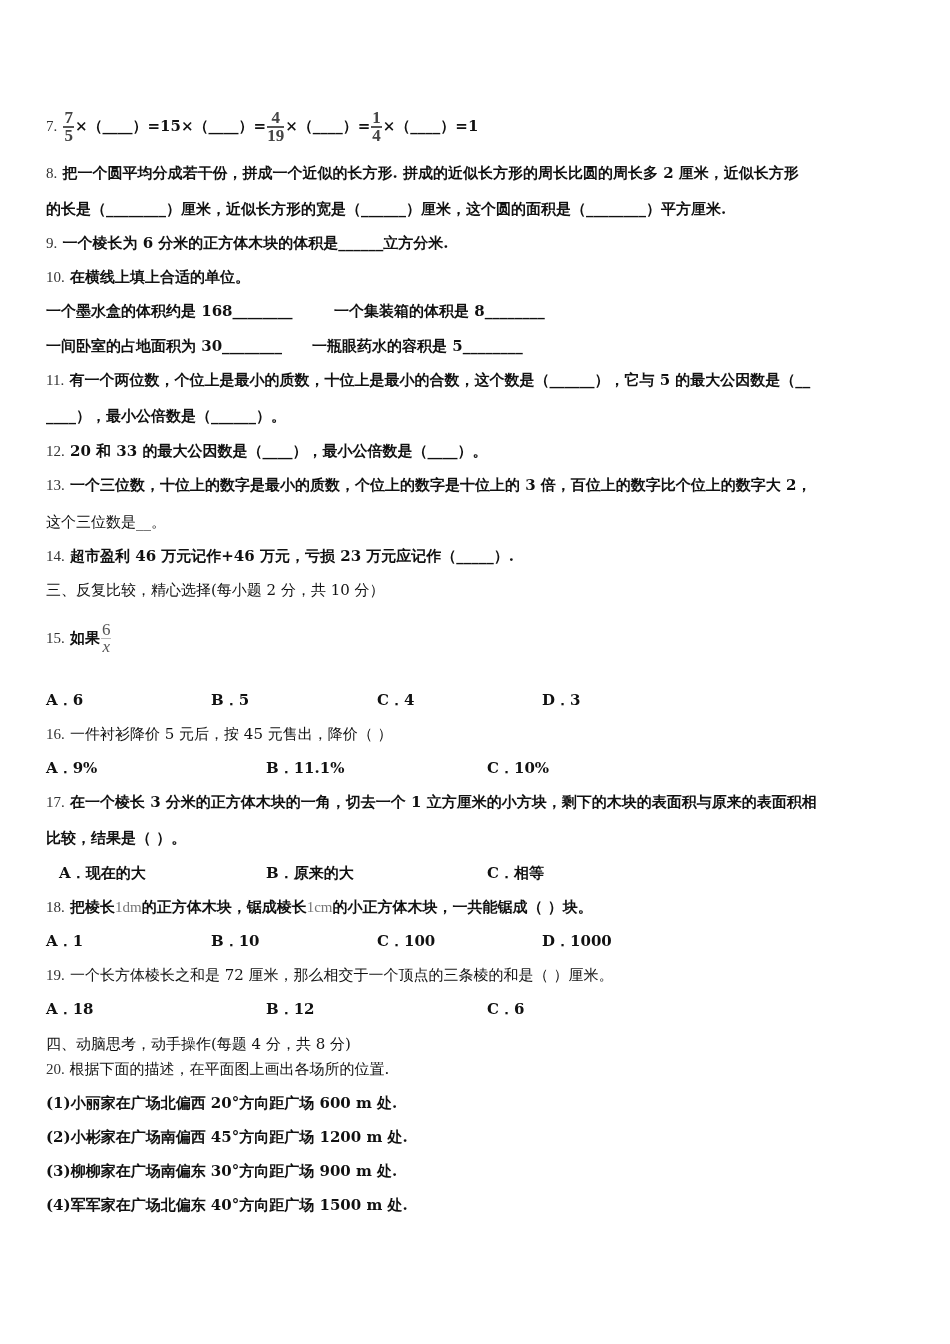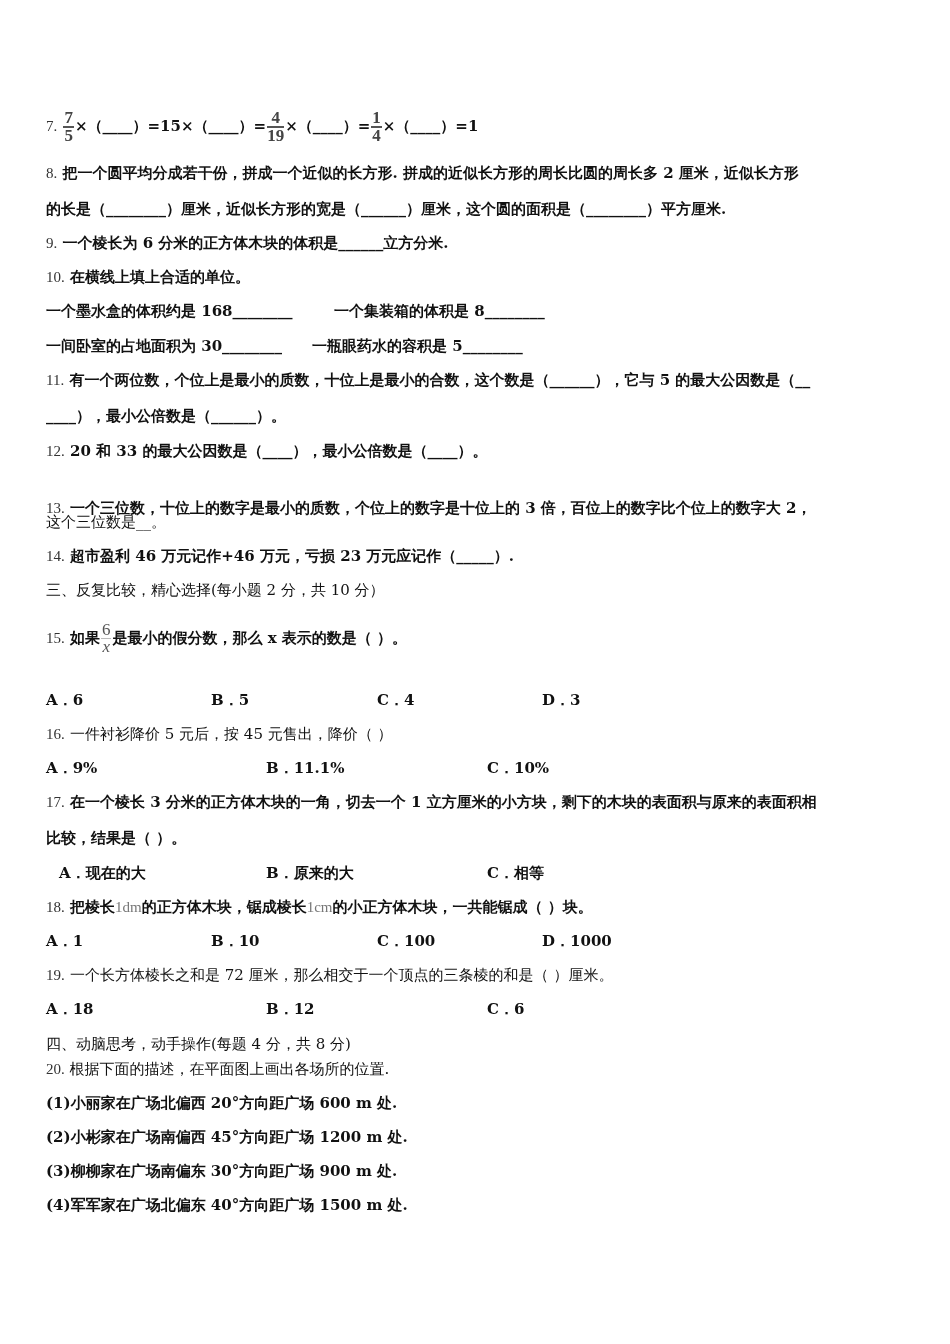--- a/index.html
+++ b/index.html
@@ -51,36 +51,36 @@
   <span class="num">11.</span>
   <span>有一个两位数，个位上是最小的质数，十位上是最小的合数，这个数是（______），它与 5 的最大公因数是（__</span>
 </div>
 <div class="line" style="top:406px;">____），最小公倍数是（______）。</div>
 
 <div class="line" style="top:441px;">
   <span class="num">12.</span>
   <span>20 和 33 的最大公因数是（____），最小公倍数是（____）。</span>
 </div>
 
-<div class="line" style="top:498px;">
+<div class="line" style="top:475px;">
   <span class="num">13.</span>
   <span>一个三位数，十位上的数字是最小的质数，个位上的数字是十位上的 3 倍，百位上的数字比个位上的数字大 2，</span>
 </div>
 <div class="line plain" style="top:512px;">这个三位数是__。</div>
 
 <div class="line" style="top:546px;">
   <span class="num">14.</span>
   <span>超市盈利 46 万元记作+46 万元，亏损 23 万元应记作（_____）.</span>
 </div>
 
 <div class="line plain" style="top:580px;">三、反复比较，精心选择(每小题 2 分，共 10 分）</div>
 
 <div class="line" style="top:622px;">
   <span class="num">15.</span>
-  <span>如果</span><span class="frac light"><span class="n">6</span><span class="d">x</span></span><span>是最小的假分数，那么 x 表示的数是（    ）。</span>
+  <span>如果</span><span class="frac light"><span class="n">6</span><span class="d">x</span></span>
 </div>
 <div class="opt" style="top:690px; left:46px;">A．6</div>
 <div class="opt" style="top:690px; left:211px;">B．5</div>
 <div class="opt" style="top:690px; left:377px;">C．4</div>
 <div class="opt" style="top:690px; left:542px;">D．3</div>
 
 <div class="line" style="top:724px;">
   <span class="num">16.</span>
   <span class="plain">一件衬衫降价 5 元后，按 45 元售出，降价（ ）</span>
 </div>

